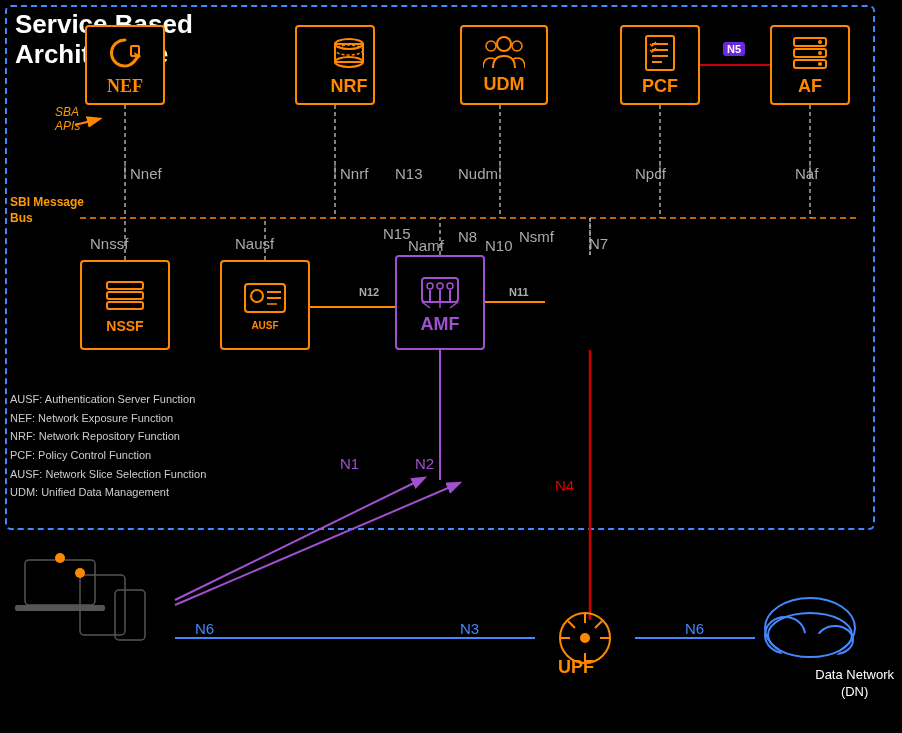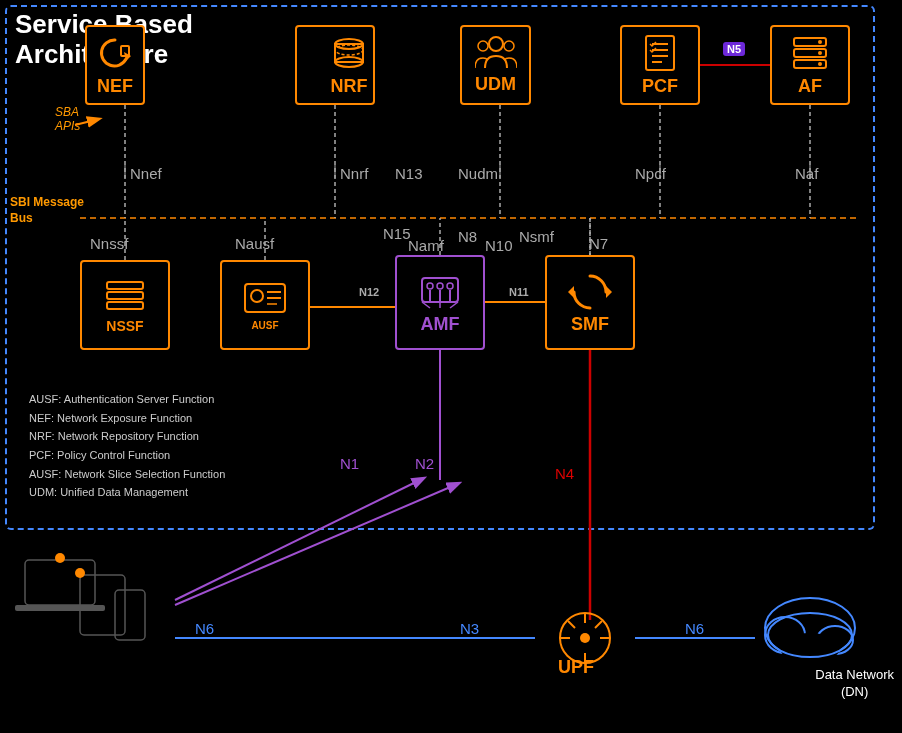--- a/index.html
+++ b/index.html
@@ -80,21 +80,20 @@
     }
 
     
     .legend {
       position: absolute;
       top: 390px;
       left: 10px;
       font-size: 11px;
       color: #ccc;
       line-height: 1.7;
-      margin-left: 19px;
     }
 
     
     .if-label {
       position: absolute;
       font-size: 15px;
       color: #aaa;
     }
     .if-label.red { color: #d00; }
     .if-label.purple { color: #a050d0; text-align: right; }
@@ -242,21 +241,21 @@
     <line x1="568" y1="621" x2="575" y2="628" stroke="#f80" stroke-width="2"></line>
     <line x1="602" y1="621" x2="595" y2="628" stroke="#f80" stroke-width="2"></line>
 
     <ellipse cx="810" cy="628" rx="45" ry="30" fill="none" stroke="#4488ff" stroke-width="2"></ellipse>
     <ellipse cx="785" cy="635" rx="20" ry="18" fill="none" stroke="#4488ff" stroke-width="2"></ellipse>
     <ellipse cx="835" cy="640" rx="18" ry="14" fill="none" stroke="#4488ff" stroke-width="2"></ellipse>
     <ellipse cx="810" cy="648" rx="30" ry="15" fill="#000" stroke="none"></ellipse>
     <ellipse cx="810" cy="635" rx="42" ry="22" fill="none" stroke="#4488ff" stroke-width="2"></ellipse>
   </svg>
 
-  <div class="nf-box" style="left:85px; top:25px; width:60px; height:80px;">
+  <div class="nf-box" style="left:85px; top:25px; width:80px; height:80px;font-family:Liberation Serif, serif;">
     <div class="nf-inner">
 
       <svg width="38" height="38" viewBox="0 0 38 38">
         <path d="M19 6 A13 13 0 1 0 30 25" fill="none" stroke="#f80" stroke-width="3" stroke-linecap="round"></path>
         <polygon points="28,18 35,22 30,27" fill="#f80"></polygon>
         <rect x="25" y="12" width="8" height="10" rx="1" fill="none" stroke="#f80" stroke-width="2"></rect>
       </svg>
       <div class="nf-label">NEF</div>
     </div>
   </div>
@@ -266,21 +265,21 @@
       <svg width="38" height="38" viewBox="0 0 38 38">
         <ellipse cx="19" cy="10" rx="14" ry="5" fill="none" stroke="#f80" stroke-width="2"></ellipse>
         <rect x="5" y="10" width="28" height="18" fill="none" stroke="#f80" stroke-width="2"></rect>
         <ellipse cx="19" cy="28" rx="14" ry="5" fill="none" stroke="#f80" stroke-width="2"></ellipse>
         <ellipse cx="19" cy="16" rx="14" ry="5" fill="none" stroke="#f80" stroke-width="1.5" stroke-dasharray="3,2"></ellipse>
       </svg>
       <div class="nf-label">NRF</div>
     </div>
   </div>
 
-  <div class="nf-box" style="left:460px; top:25px; width:71px; height:80px;">
+  <div class="nf-box" style="left:460px; top:25px; width:88px; height:80px;">
     <div class="nf-inner">
       <svg width="42" height="34" viewBox="0 0 42 34">
 
         <circle cx="21" cy="8" r="7" fill="none" stroke="#f80" stroke-width="2"></circle>
         <path d="M10 32 Q10 20 21 20 Q32 20 32 32" fill="none" stroke="#f80" stroke-width="2"></path>
 
         <circle cx="8" cy="10" r="5" fill="none" stroke="#f80" stroke-width="1.5"></circle>
         <path d="M0 32 Q0 22 8 22 Q11 22 13 24" fill="none" stroke="#f80" stroke-width="1.5"></path>
 
         <circle cx="34" cy="10" r="5" fill="none" stroke="#f80" stroke-width="1.5"></circle>
@@ -358,32 +357,20 @@
         <circle cx="22" cy="16" r="3" fill="none" stroke="#a050d0" stroke-width="1.5"></circle>
         <circle cx="32" cy="16" r="3" fill="none" stroke="#a050d0" stroke-width="1.5"></circle>
         <line x1="4" y1="32" x2="12" y2="38" stroke="#a050d0" stroke-width="1.5"></line>
         <line x1="22" y1="32" x2="22" y2="38" stroke="#a050d0" stroke-width="1.5"></line>
         <line x1="40" y1="32" x2="32" y2="38" stroke="#a050d0" stroke-width="1.5"></line>
       </svg>
       <div class="nf-label" style="color:#a050d0;">AMF</div>
     </div>
   </div>
 
-  <div class="nf-box" style="left:545px; top:255px; width:90px; height:95px;">
-    <div class="nf-inner">
-      <svg width="44" height="40" viewBox="0 0 44 40">
-
-        <path d="M22 6 A16 16 0 0 1 38 22" fill="none" stroke="#f80" stroke-width="3" stroke-linecap="round"></path>
-        <path d="M22 38 A16 16 0 0 1 6 22" fill="none" stroke="#f80" stroke-width="3" stroke-linecap="round"></path>
-        <polygon points="38,16 44,22 38,28" fill="#f80"></polygon>
-        <polygon points="6,16 0,22 6,28" fill="#f80"></polygon>
-      </svg>
-      <div class="nf-label">SMF</div>
-    </div>
-  </div>
 
   <div class="n-badge red" style="left:723px; top:42px;">N5</div>
 
   <div class="n-badge none" style="left:355px; top:285px; color:#aaa;">N12</div>
 
   <div class="n-badge none" style="left:505px; top:285px; color:#aaa;">N11</div>
 
   <div class="if-label" style="left:130px; top:165px;">Nnef</div>
   <div class="if-label" style="left:340px; top:165px;">Nnrf</div>
   <div class="if-label" style="left:395px; top:165px; color:#aaa;">N13</div>
@@ -395,21 +382,21 @@
   <div class="if-label" style="left:235px; top:235px;">Nausf</div>
   <div class="if-label" style="left:383px; top:225px; color:#aaa;">N15</div>
   <div class="if-label" style="left:408px; top:237px; color:#aaa;">Namf</div>
   <div class="if-label" style="left:458px; top:228px; color:#aaa;">N8</div>
   <div class="if-label" style="left:485px; top:237px; color:#aaa;">N10</div>
   <div class="if-label" style="left:519px; top:228px; color:#aaa;">Nsmf</div>
   <div class="if-label" style="left:589px; top:235px; color:#aaa;">N7</div>
 
   <div class="if-label purple" style="left:340px; top:455px;">N1</div>
   <div class="if-label purple" style="left:415px; top:455px;">N2</div>
-  <div class="if-label red" style="left:555px; top:465px;">N4</div>
+  <div class="if-label red" style="left:555px; top:477px;">N4</div>
 
   <div class="if-label blue" style="left:195px; top:620px;">N6</div>
   <div class="if-label blue" style="left:460px; top:620px;">N3</div>
   <div class="if-label blue" style="left:685px; top:620px;">N6</div>
 
   <div style="position:absolute; bottom:55px; left:558px; font-size:18px; font-weight:bold; color:#f80;">UPF</div>
 
   <div style="position:absolute; bottom:32px; right:8px; font-size:13px; color:white; text-align:center; line-height:1.3;">Data Network<br>(DN)</div>
 
   <div class="legend">

